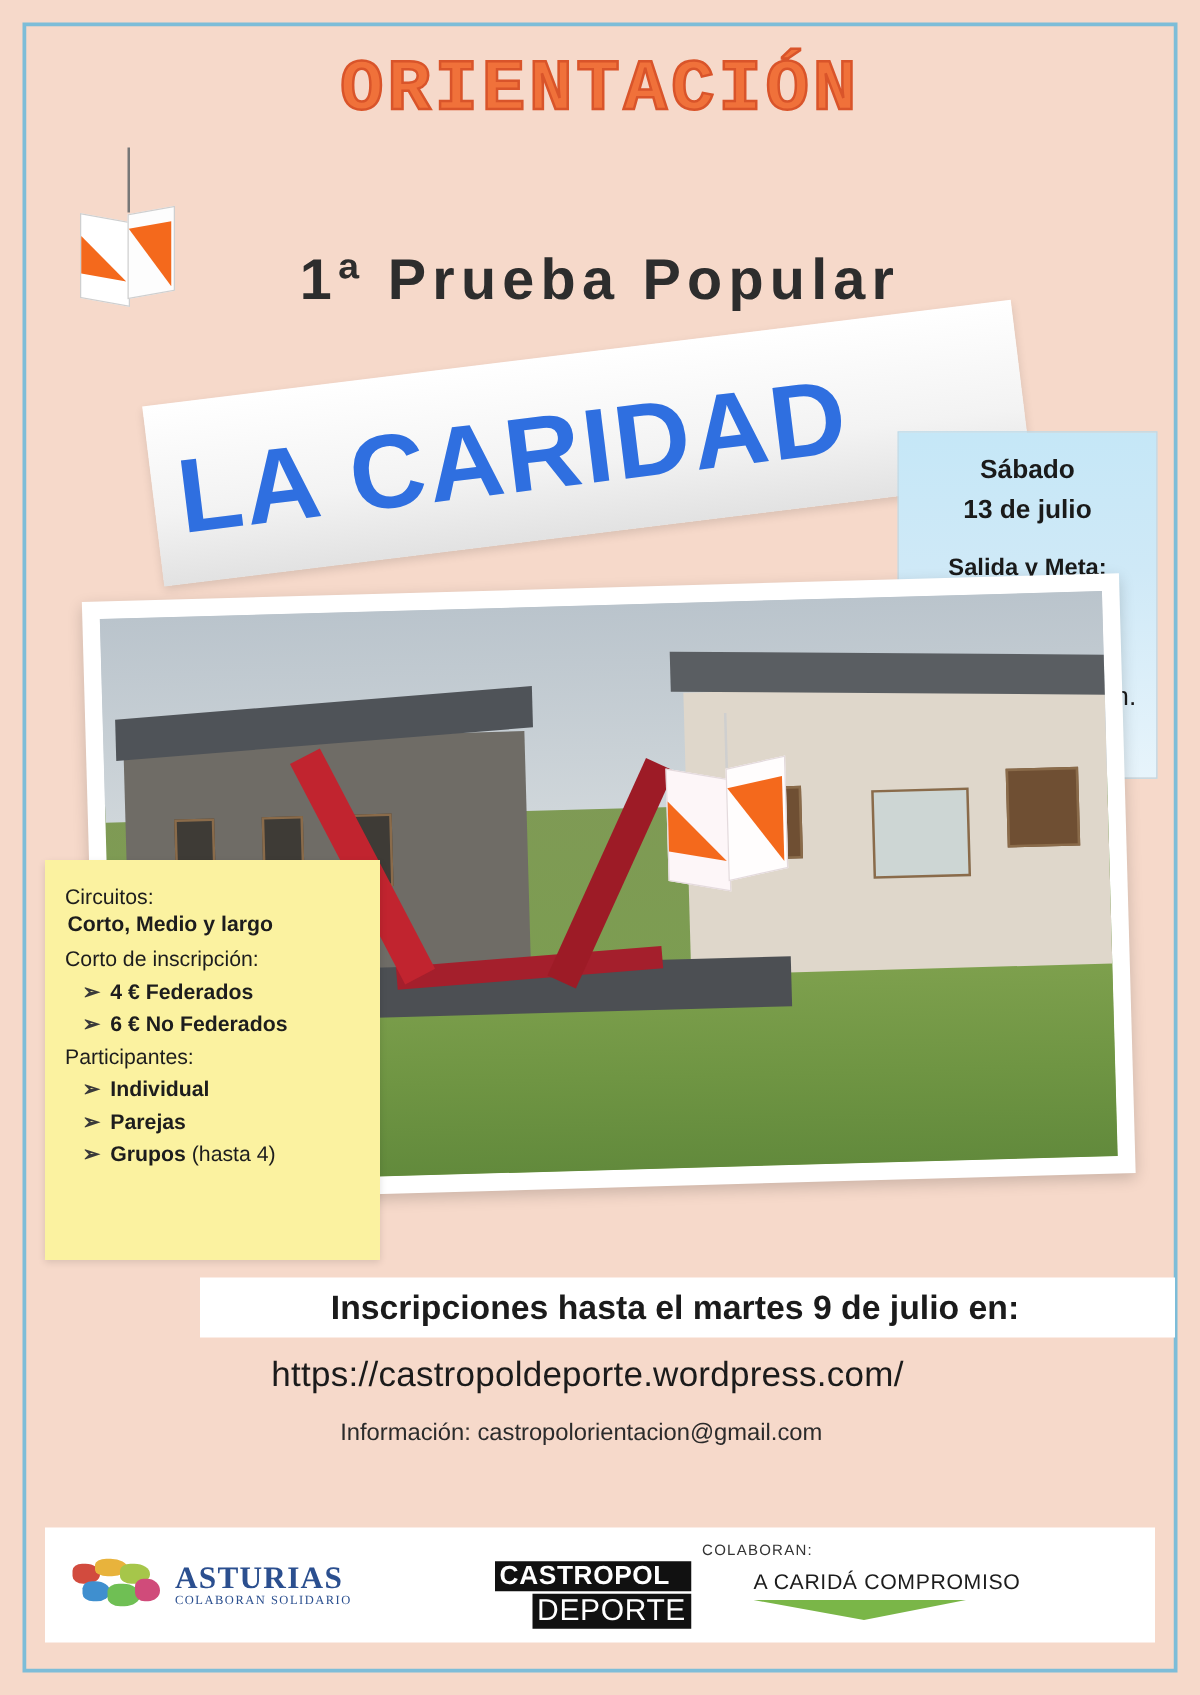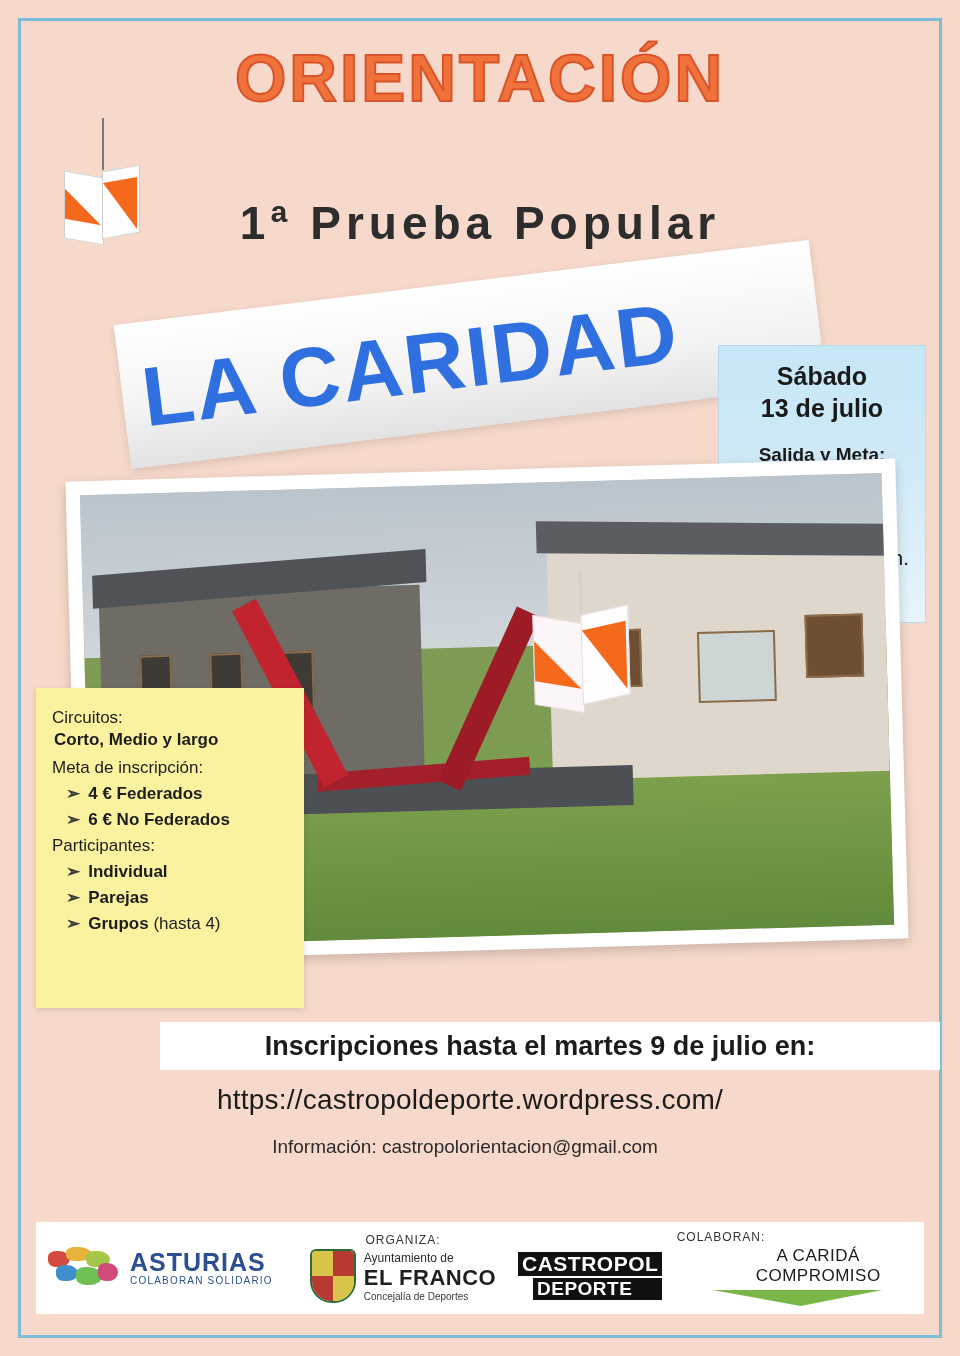--- a/index.html
+++ b/index.html
@@ -29,26 +29,26 @@
     box-sizing: border-box;
   }
 
   
   .title-main {
     position: absolute;
     left: 0;
     top: 40px;
     width: 960px;
     text-align: center;
-    font-size: 66px;
+    font-size: 58px;
     font-weight: bold;
     letter-spacing: 3px;
     color: #f0713a;
     -webkit-text-stroke: 2px #d9542a;
-    font-family: Liberation Sans, sans-serif;
+    font-family: Liberation Mono, monospace;
   }
   .subtitle {
     position: absolute;
     left: 0;
     top: 196px;
     width: 960px;
     text-align: center;
     font-size: 46px;
     font-weight: bold;
     letter-spacing: 5px;
@@ -138,21 +138,21 @@
     width: 208px;
     height: 278px;
     background: linear-gradient(180deg,#c5e7f7 0%,#cfe9f7 40%,#e7f4fb 100%);
     border: 1px solid #bcd9e8;
     box-sizing: border-box;
     padding: 14px 10px 10px 10px;
     text-align: center;
     color: #1a1a1a;
   }
   .infobox .big {
-    font-size: 25px;
+    font-size: 21px;
     font-weight: bold;
     line-height: 32px;
   }
   .infobox .mid {
     margin-top: 18px;
     font-size: 19px;
     font-weight: bold;
     line-height: 26px;
   }
   .infobox .time {
@@ -348,21 +348,21 @@
     background: #ffffff;
     display: flex;
     align-items: center;
   }
   .foot-cell {
     display: flex;
     align-items: center;
     height: 100%;
     box-sizing: border-box;
   }
-  .cell-asturias { width: 252px; padding-left: 10px; }
+  .cell-asturias { width: 252px; padding-left: 20px; font-family: Liberation Serif, serif; }
   .cell-organiza { width: 230px; flex-direction: column; justify-content: center; align-items: center; }
   .cell-colaboran { flex: 1; flex-direction: column; justify-content: center; align-items: center; }
 
   .foot-label {
     font-size: 12px;
     letter-spacing: 1px;
     color: #333;
     margin-bottom: 2px;
   }
   .asturias-logo {
@@ -407,22 +407,22 @@
   .org-text .t1 { font-size: 12px; color: #2b2b2b; }
   .org-text .t2 { font-size: 22px; font-weight: bold; color: #1f1f1f; letter-spacing: 0.5px; }
   .org-text .t3 { font-size: 10px; color: #3a3a3a; }
 
   .colab-row { display: flex; align-items: center; gap: 50px; }
   .castropol .c1 {
     font-size: 21px; font-weight: bold; color: #111; letter-spacing: 0.5px;
     background: #111; color: #fff; padding: 0 4px;
   }
   .castropol .c2 {
-    font-size: 19px; font-weight: bold; color: #111; letter-spacing: 0.5px;
-    background: #111; color: #fff; padding: 0 4px; margin-top: 2px; margin-left: 15px;
+    font-size: 24px; font-weight: normal; color: #111; letter-spacing: 0.5px;
+    background: #111; color: #fff; padding: 0 4px; margin-top: 2px; margin-left: 30px;
   }
   .caridaat { text-align: center; }
   .caridaat .ct { font-size: 17px; color: #1c1c1c; letter-spacing: 0.5px; }
   .caridaat .swoosh {
     width: 170px; height: 16px; margin-top: 4px;
     background: #7ab648;
     clip-path: polygon(0 0, 100% 0, 52% 100%);
   }
 </style>
 </head>
@@ -488,21 +488,21 @@
         <span class="t-l"></span>
         <span class="t-r"></span>
       </div>
     </div>
   </div>
 
   <div class="yellowbox">
     <div class="lbl">Circuitos:</div>
     <div class="strong">Corto, Medio y largo</div>
 
-    <div class="lbl">Meta de inscripción:</div>
+    <div class="lbl">Corto de inscripción:</div>
     <ul>
       <li><span class="arrow">➢</span><span>4 € Federados</span></li>
       <li><span class="arrow">➢</span><span>6 € No Federados</span></li>
     </ul>
 
     <div class="lbl">Participantes:</div>
     <ul>
       <li><span class="arrow">➢</span><span>Individual</span><span class="soft"></span></li>
       <li><span class="arrow">➢</span><span>Parejas</span><span class="soft"></span></li>
       <li><span class="arrow">➢</span><span>Grupos</span><span class="soft"> (hasta 4)</span></li>
@@ -525,36 +525,20 @@
           <span style="left:30px; top:22px; width:26px; height:18px; background:#6fbf54;"></span>
           <span style="left:52px; top:18px; width:20px; height:18px; background:#d04b7a;"></span>
         </div>
         <div class="ast-text">
           <div class="l1">ASTURIAS</div>
           <div class="l2">COLABORAN SOLIDARIO</div>
         </div>
       </div>
     </div>
 
-    <div class="foot-cell cell-organiza">
-      <div class="foot-label">ORGANIZA:</div>
-      <div class="org-row">
-        <div class="shield">
-          <span class="q1"></span>
-            <span class="q2"></span>
-            <span class="q3"></span>
-            <span class="q4"></span>
-        </div>
-        <div class="org-text">
-          <div class="t1">Ayuntamiento de</div>
-          <div class="t2">EL FRANCO</div>
-          <div class="t3">Concejalía de Deportes</div>
-        </div>
-      </div>
-    </div>
 
     <div class="foot-cell cell-colaboran">
       <div class="foot-label">COLABORAN:</div>
       <div class="colab-row">
         <div class="castropol">
           <div class="c1">CASTROPOL</div>
           <div class="c2">DEPORTE</div>
         </div>
         <div class="caridaat">
           <div class="ct">A CARIDÁ COMPROMISO</div>

